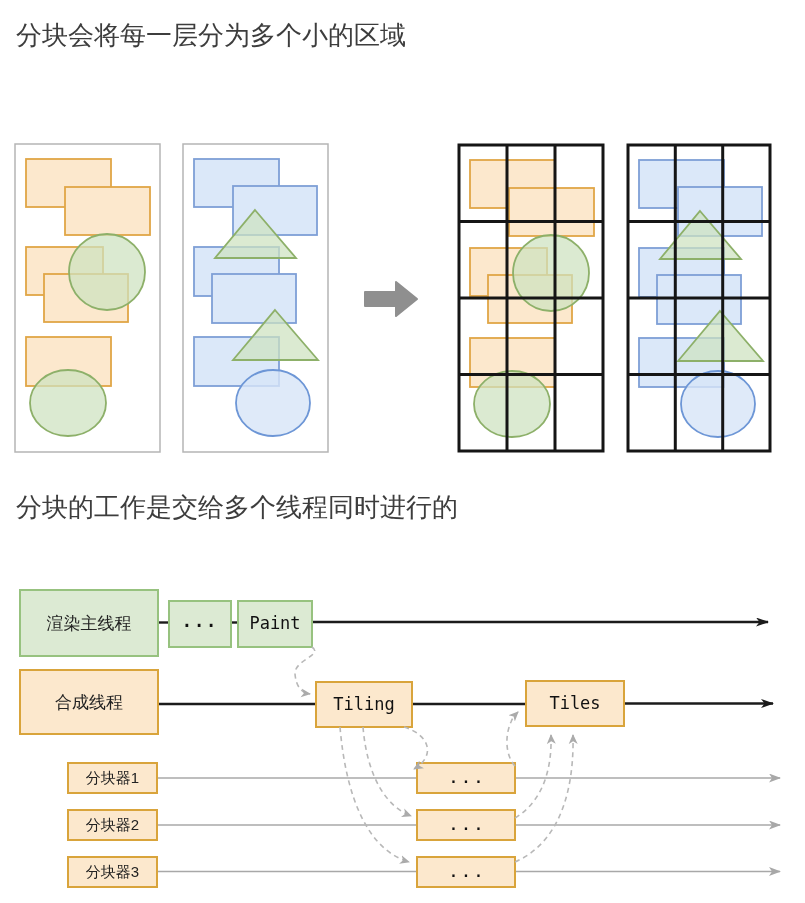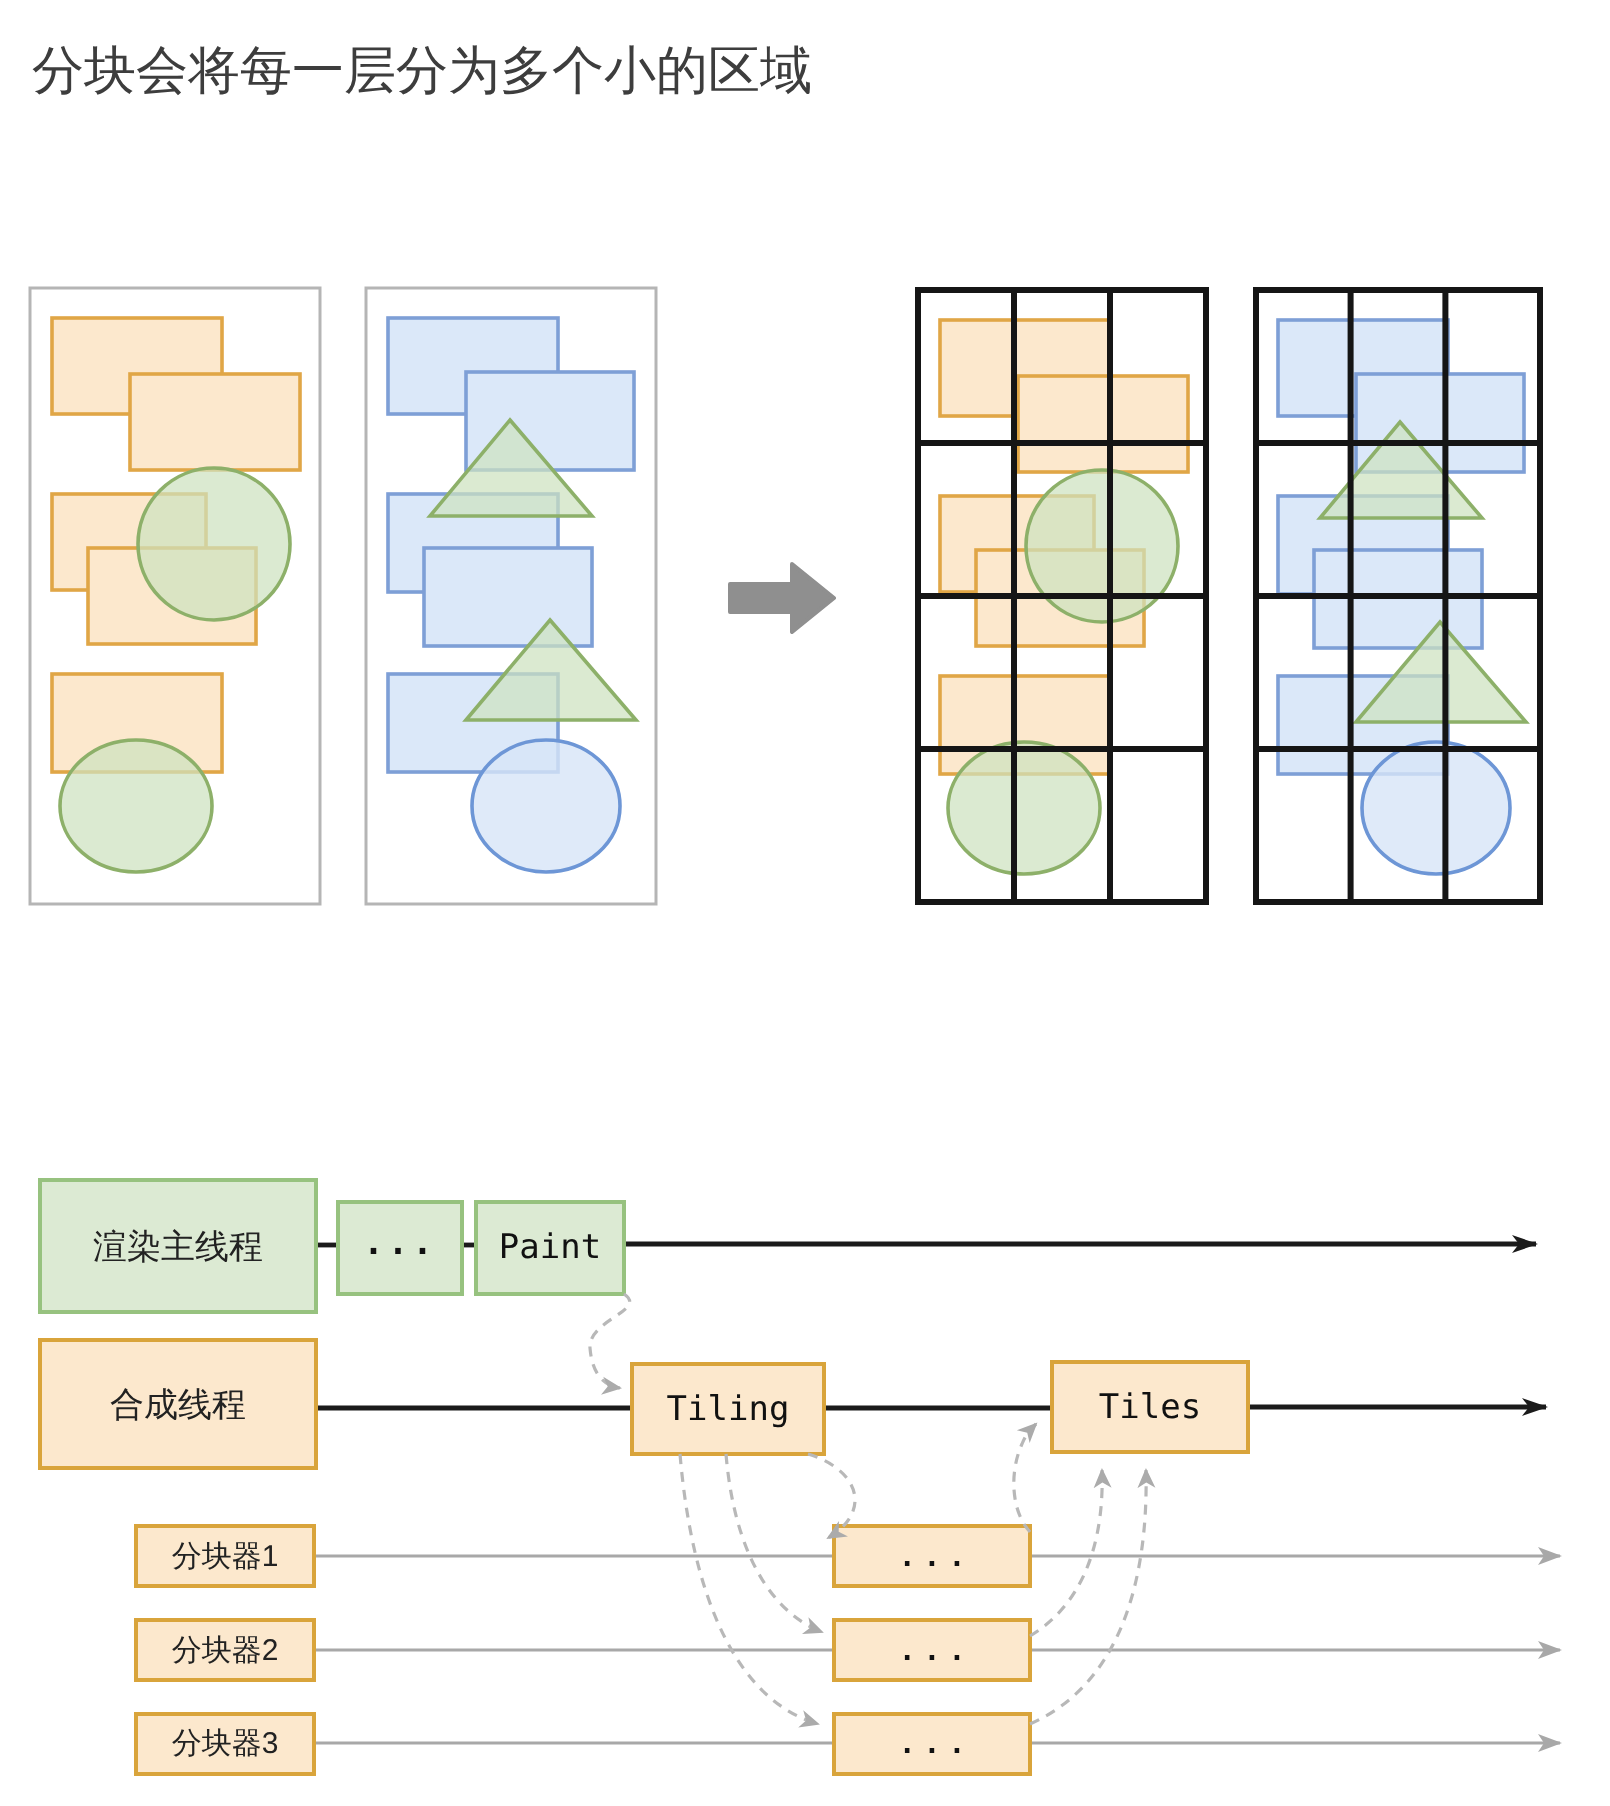--- a/index.html
+++ b/index.html
@@ -33,20 +33,21 @@
                  fill:#111;text-anchor:middle;letter-spacing:2px;}
   text.mono-dots-sm{font-family:"DejaVu Sans Mono","Liberation Mono",monospace;font-size:14px;font-weight:600;
                  fill:#111;text-anchor:middle;letter-spacing:4px;}
 </style>
 </head>
 <body>
 
 <div id="stage">
 
   <div id="h1" class="heading">分块会将每一层分为多个小的区域</div>
+  <div id="h2" class="heading">分块的工作是交给多个线程同时进行的</div>
 
   <svg id="fig1" class="figsvg" width="805" height="340" viewBox="0 130 805 340">
     <defs>
 
       <g id="shapesA">
         <rect class="o-rect" x="11" y="15" width="85" height="48"></rect>
         <rect class="o-rect" x="50" y="43" width="85" height="48"></rect>
         <rect class="o-rect" x="11" y="103" width="77" height="48"></rect>
         <rect class="o-rect" x="29" y="130" width="84" height="48"></rect>
         <circle class="g-shape" cx="92" cy="128" r="38"></circle>

